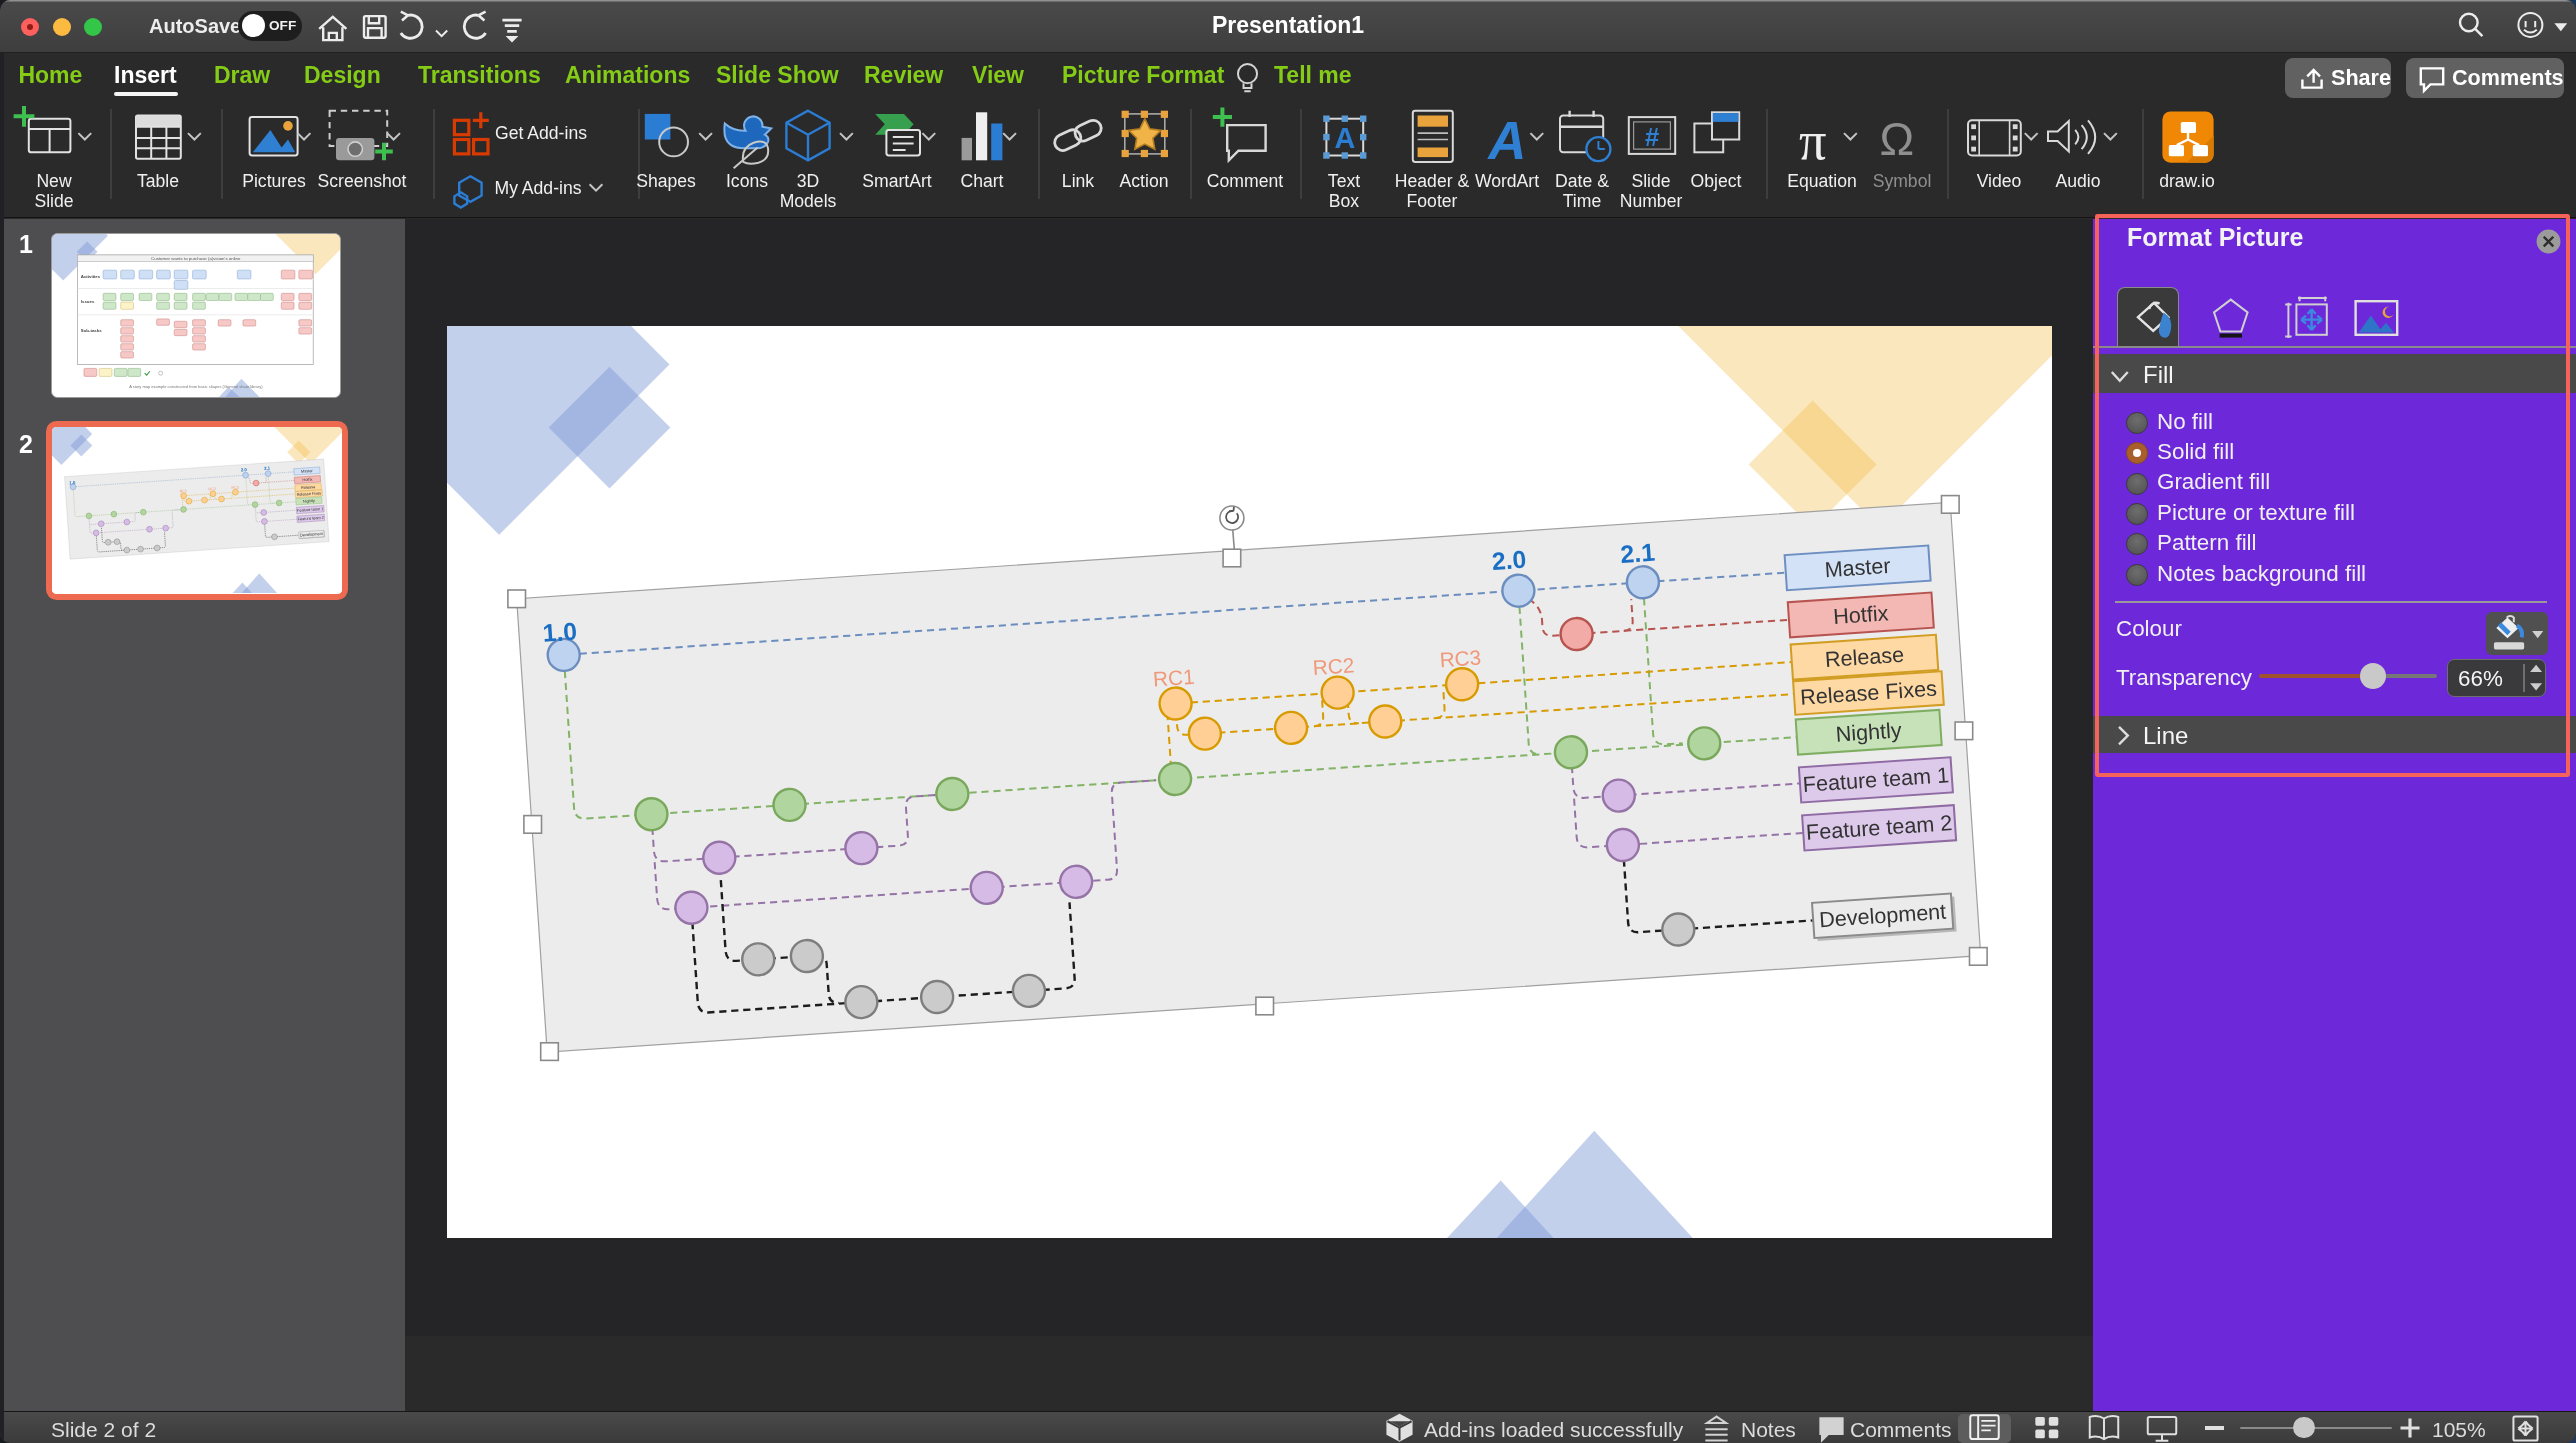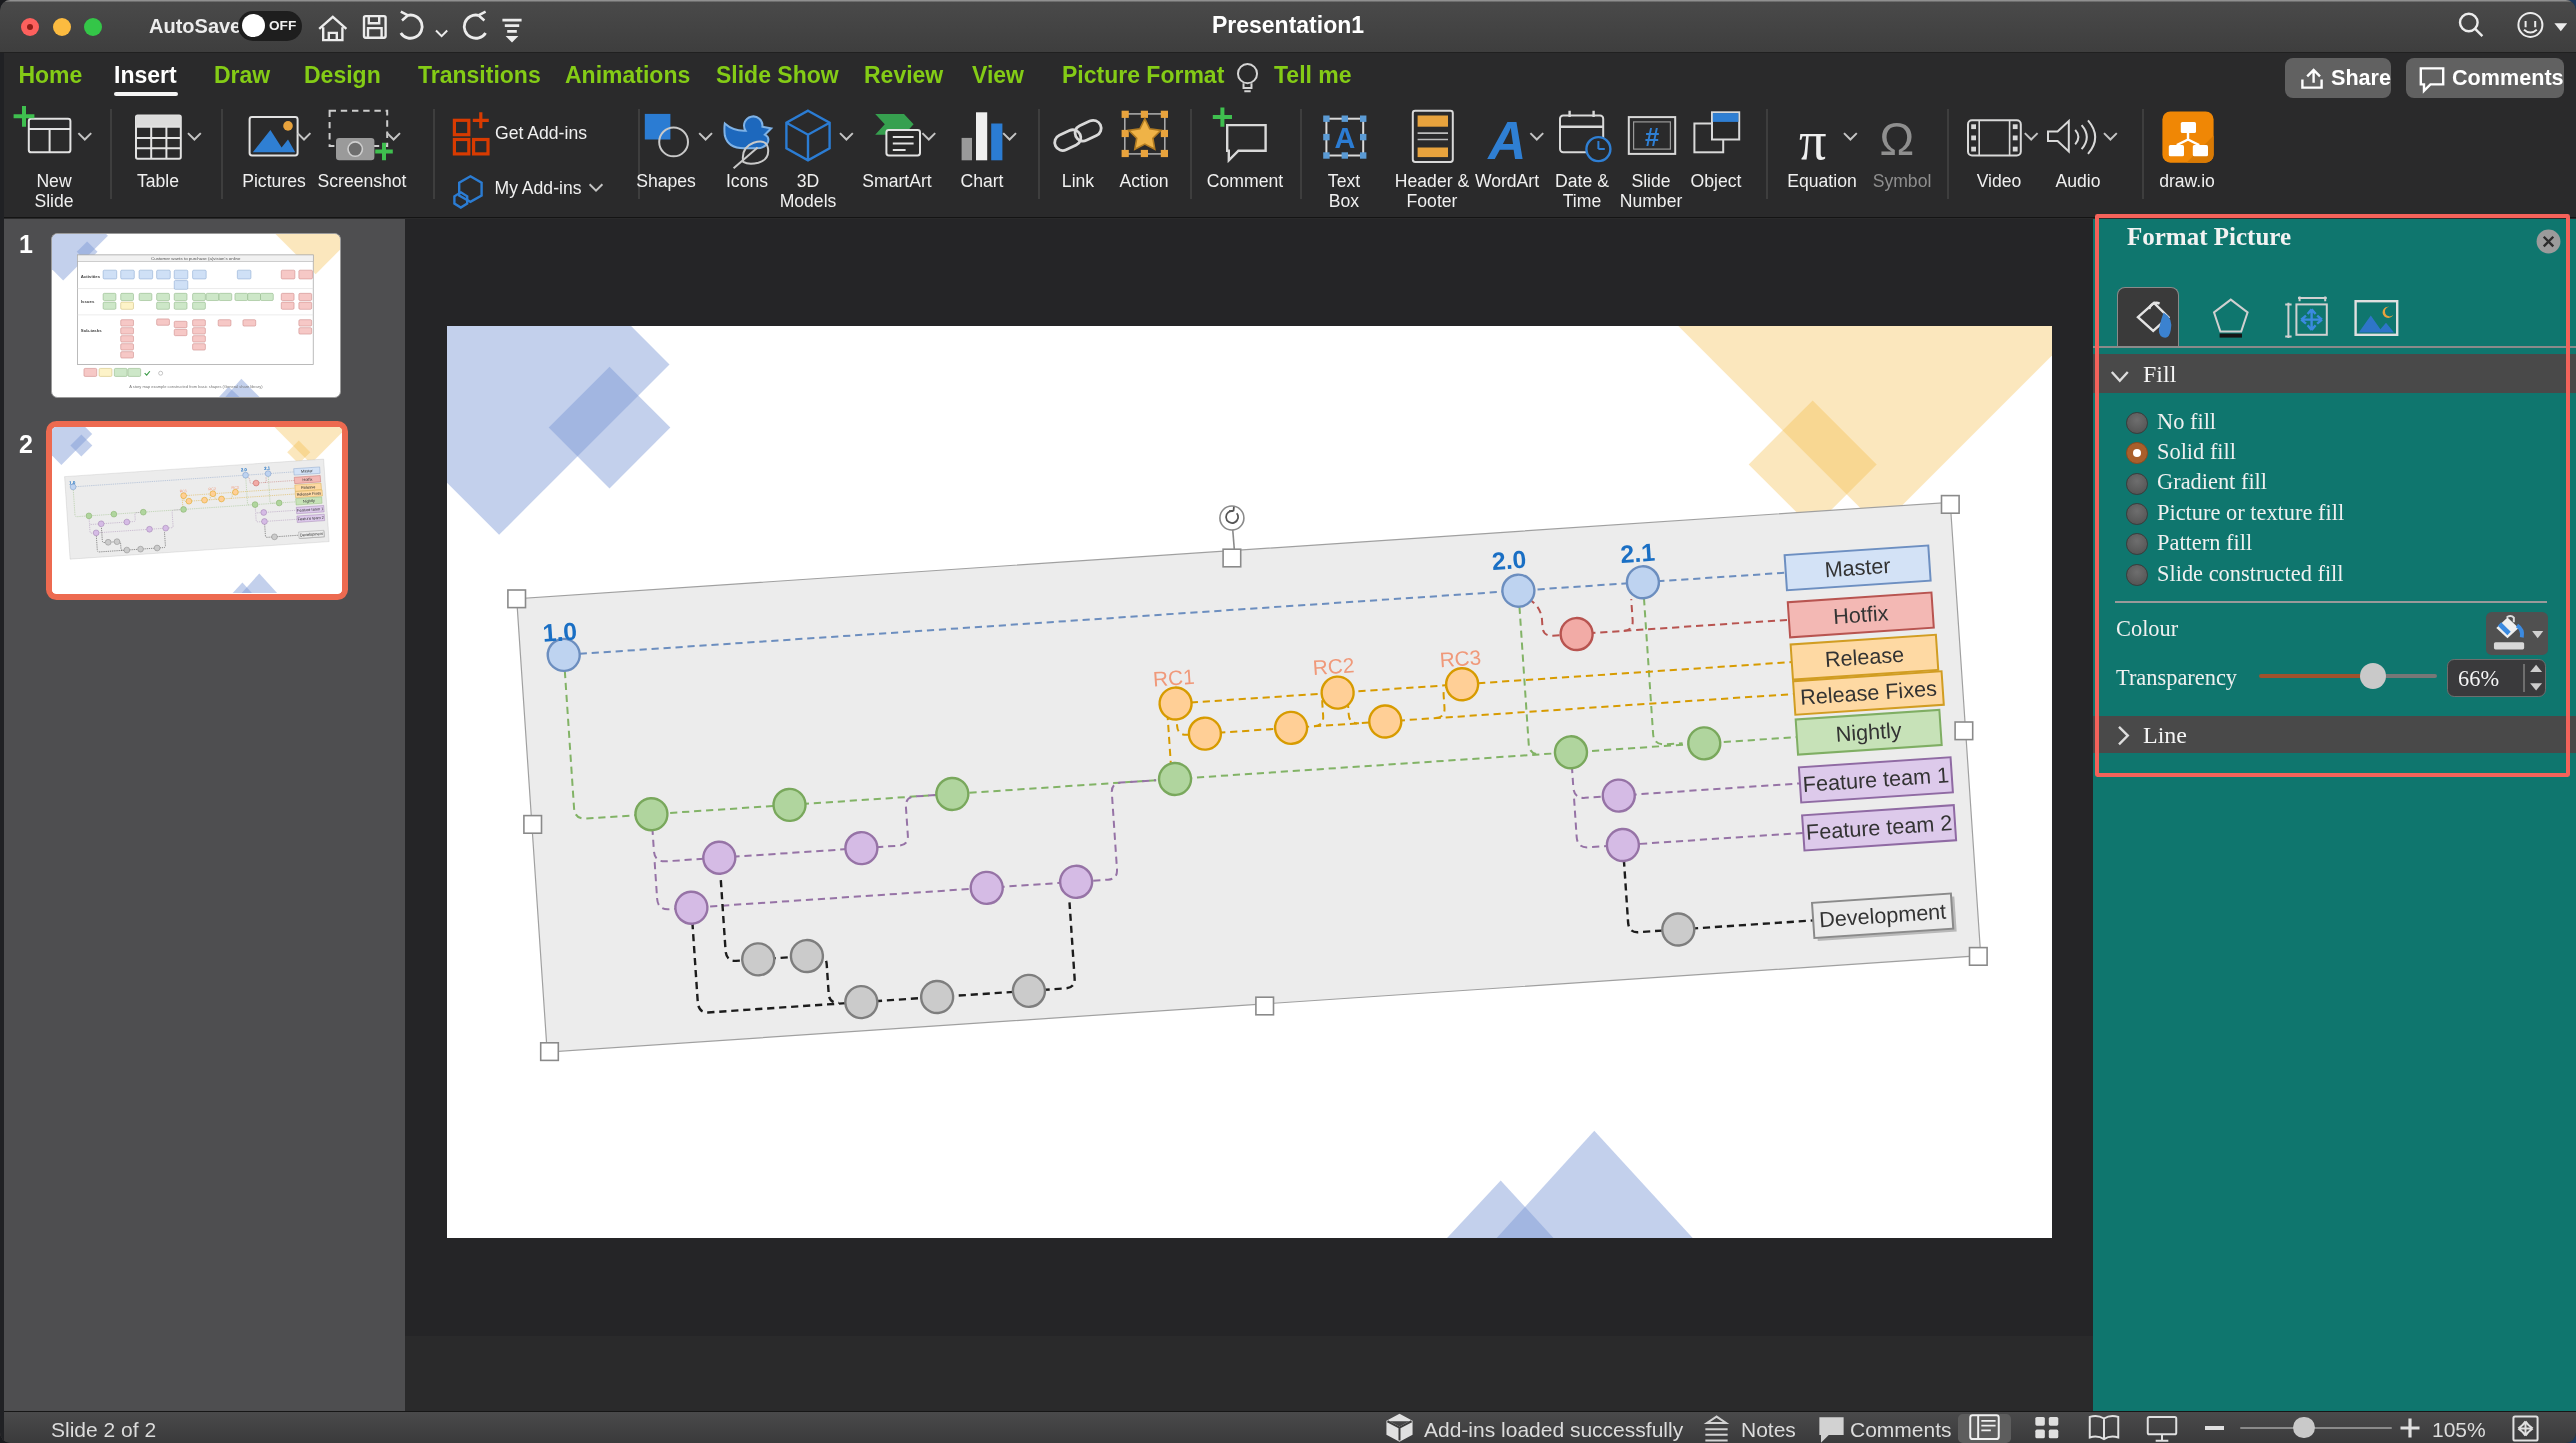--- a/index.html
+++ b/index.html
@@ -26,21 +26,21 @@
 #thumbs { position:absolute; left:0; top:219px; width:405px; height:1192px; background:#4e4e50; }
 .slnum { position:absolute; color:#ffffff; font-size:25px; font-weight:bold; }
 .thumbbox { position:absolute; background:#ffffff; border-radius:6.4px; }
 
 #canvas { position:absolute; left:405px; top:219px; width:1688px; height:1117px; background:#252527; }
 #slide { position:absolute; left:42px; top:107px; width:1605px; height:912px; background:#ffffff; }
 
 #notes { position:absolute; left:405px; top:1336px; width:1688px; height:75px; background:#28282a; border-top:1.6px solid #1a1a1a; }
 #notes span { position:absolute; left:9.6px; top:21px; font-size:25px; color:#ececec; }
 
-#panel { position:absolute; left:2093px; top:219px; width:483px; height:1192px; background:#0f766e;font-family:Liberation Serif, serif; }
+#panel { position:absolute; left:2093px; top:219px; width:483px; height:1192px; background:#6d28d9; }
 
 #status { position:absolute; left:0; top:1411px; width:2576px; height:32px; background:linear-gradient(#4a4a4b,#3a3a3b); border-top:1.6px solid #161616; }
 .sttxt { position:absolute; top:5.6px; font-size:21px; color:#dcdcdc; white-space:nowrap; }
 .radio { position:absolute; width:21.6px; height:21.6px; border-radius:50%; background:radial-gradient(circle at 50% 35%, #6e6e6e, #4f4f4f); border:0.8px solid #3a3a3a; }
 .radio.sel { background:#a95f2b; border:0.8px solid #8a4a1e; }
 .radio.sel::after { content:""; position:absolute; left:6px; top:6px; width:8px; height:8px; border-radius:50%; background:#ffffff; }
 .rlbl { position:absolute; left:64px; font-size:22.4px; color:#f0f0f0; white-space:nowrap; }
 svg { position:absolute; overflow:visible; }
 </style>
 </head>
@@ -582,21 +582,21 @@
       <span class="rlbl" style="top:190px;">No fill</span>
     <div class="radio sel" style="left:33px;top:223px;"></div>
       <span class="rlbl" style="top:220px;">Solid fill</span>
     <div class="radio" style="left:33px;top:254px;"></div>
       <span class="rlbl" style="top:250px;">Gradient fill</span>
     <div class="radio" style="left:33px;top:284px;"></div>
       <span class="rlbl" style="top:281px;">Picture or texture fill</span>
     <div class="radio" style="left:33px;top:314px;"></div>
       <span class="rlbl" style="top:311px;">Pattern fill</span>
     <div class="radio" style="left:33px;top:345px;"></div>
-      <span class="rlbl" style="top:342px;">Slide constructed fill</span>
+      <span class="rlbl" style="top:342px;">Notes background fill</span>
     <div style="position:absolute;left:22.4px;top:382px;width:432px;height:1.6px;background:#9a9a9a;"></div>
 
     <span style="position:absolute;left:23px;top:397px;font-size:22.4px;color:#f0f0f0;">Colour</span>
     <div style="position:absolute;left:393px;top:393px;width:62px;height:43px;background:#505050;border-radius:5.6px;"></div>
     <svg width="62" height="43" style="left:393px;top:393px;" fill="none" viewBox="0 0 78 54">
       <path d="M13,20 L27,7 L41,20 L27,33 Z" fill="#efefef"></path>
       <path d="M17,15 l12,12" stroke="#3b8ae0" stroke-width="6"></path>
       <path d="M26,7 a6,6 0 0 1 9,0 v6" stroke="#dddddd" stroke-width="2.5"></path>
       <path d="M39,17 q8,5 6,15" stroke="#3b8ae0" stroke-width="5"></path>
       <rect x="10" y="38" width="38" height="9" rx="2" fill="#d8d8d8"></rect>

